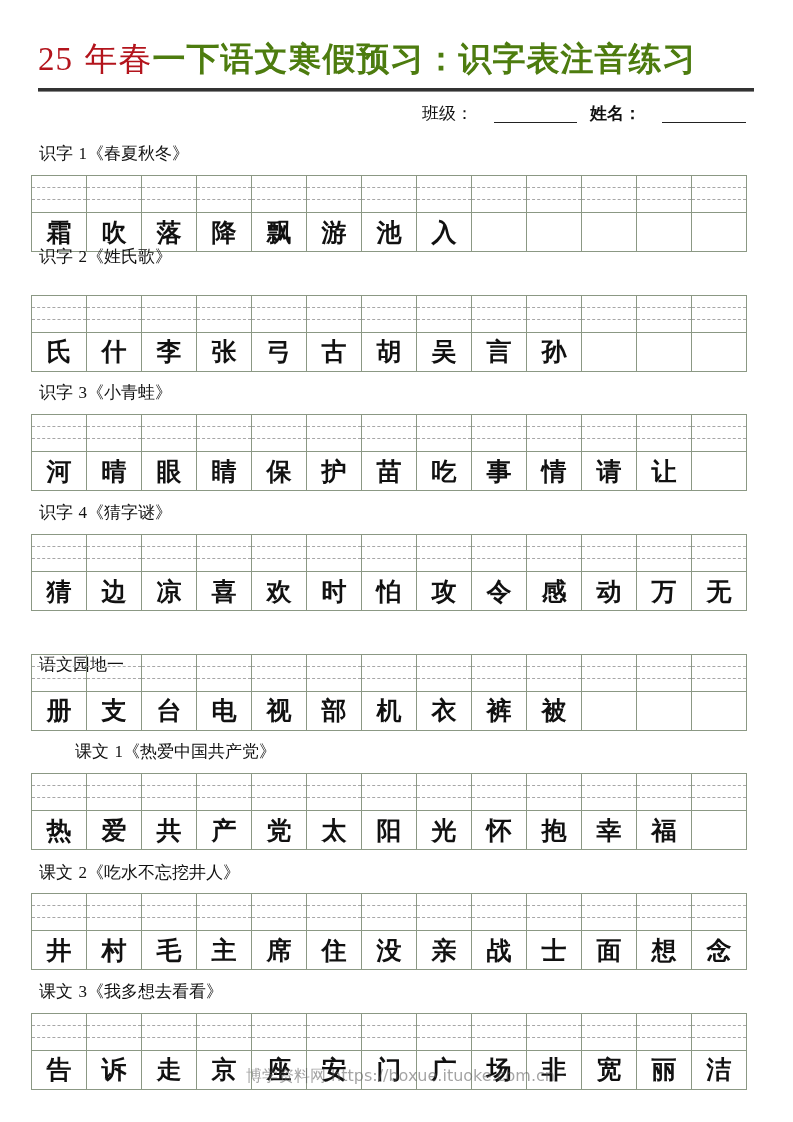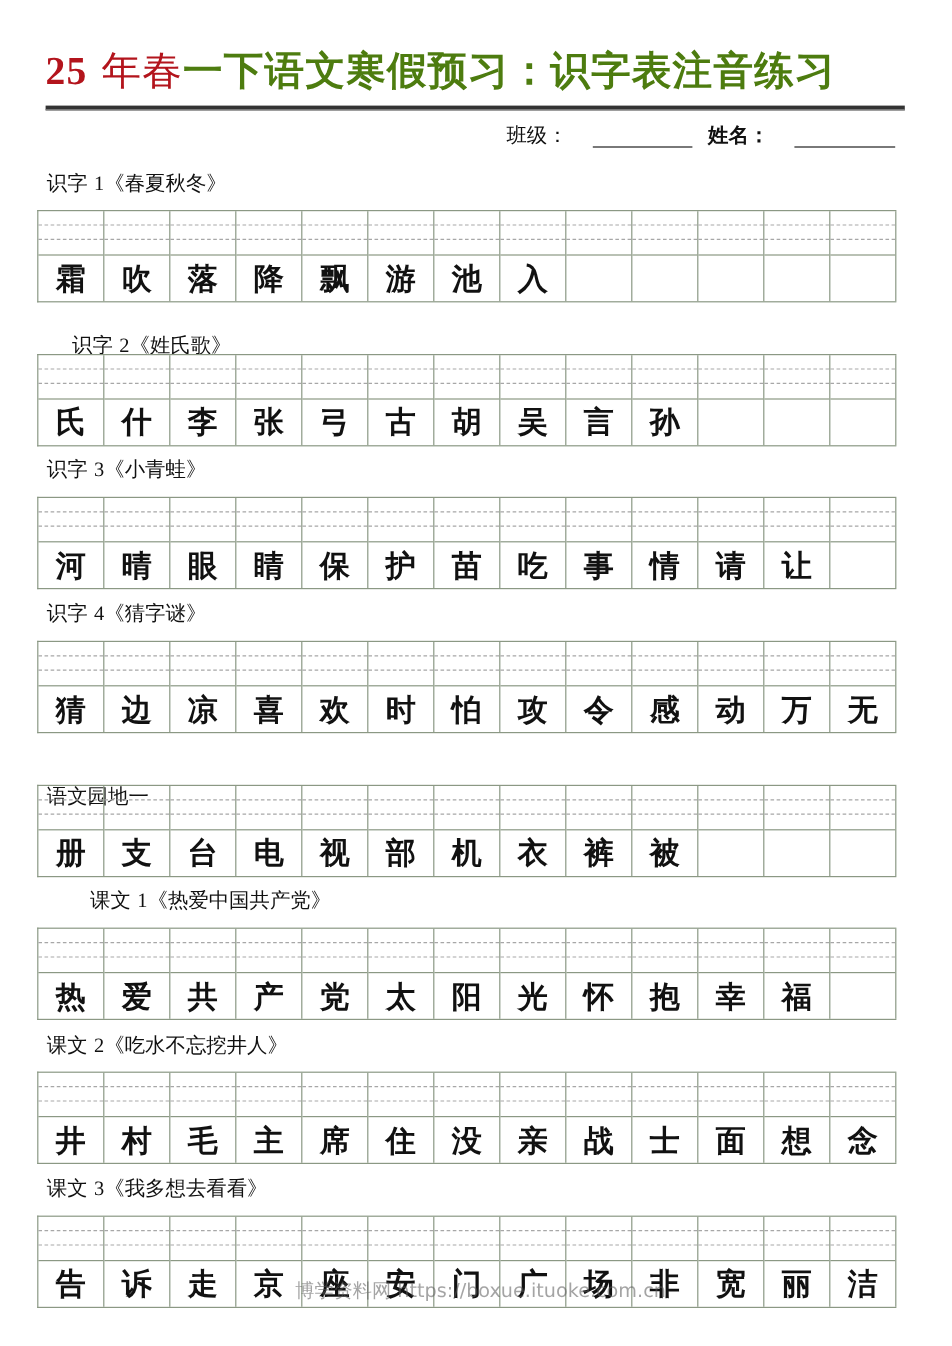--- a/index.html
+++ b/index.html
@@ -8,21 +8,21 @@
     background:#ffffff;
     font-family:"DejaVu Serif","Liberation Serif",serif;
     color:#111;
   }
   .title {
     position:absolute; left:38px; top:36px; width:720px; height:46px;
     font-size:33px; line-height:46px; white-space:nowrap; letter-spacing:1px;
     font-weight:bold;
   }
   .title .red { color:#b3141c; font-weight:normal; }
-  .title .red .num { font-family:"Liberation Serif","DejaVu Serif",serif; font-weight:bold; }
+  .title .red .num { font-family:"Liberation Serif","DejaVu Serif",serif; font-weight:normal; }
   .title .rest { color:#4d7c0f; }
   .hr {
     position:absolute; left:38px; top:88px; width:716px; height:3px;
     background:#333; border-bottom:1px solid #888;
   }
   .meta {
     position:absolute; top:100px; height:26px; font-size:17px; line-height:26px;
     white-space:nowrap;
   }
   .blank {
@@ -169,21 +169,21 @@
         <div class="hanzi"></div>
       </div>
       <div class="cell">
         <div class="pinyin">
           <div class="d1"></div>
           <div class="d2"></div>
         </div>
         <div class="hanzi"></div>
       </div>
     </div>
-    <div class="section-label" style="top: 276px; margin-left: 21px;"><span>识字</span><span> </span><span class="num">2</span><span>《姓氏歌》</span></div>
+    <div class="section-label" style="top: 244px;"><span>识字</span><span> </span><span class="num">2</span><span>《姓氏歌》</span></div>
     <div class="grid" style="top: 294.67px;">
       <div class="cell">
         <div class="pinyin">
           <div class="d1"></div>
           <div class="d2"></div>
         </div>
         <div class="hanzi">氏</div>
       </div>
       <div class="cell">
         <div class="pinyin">

